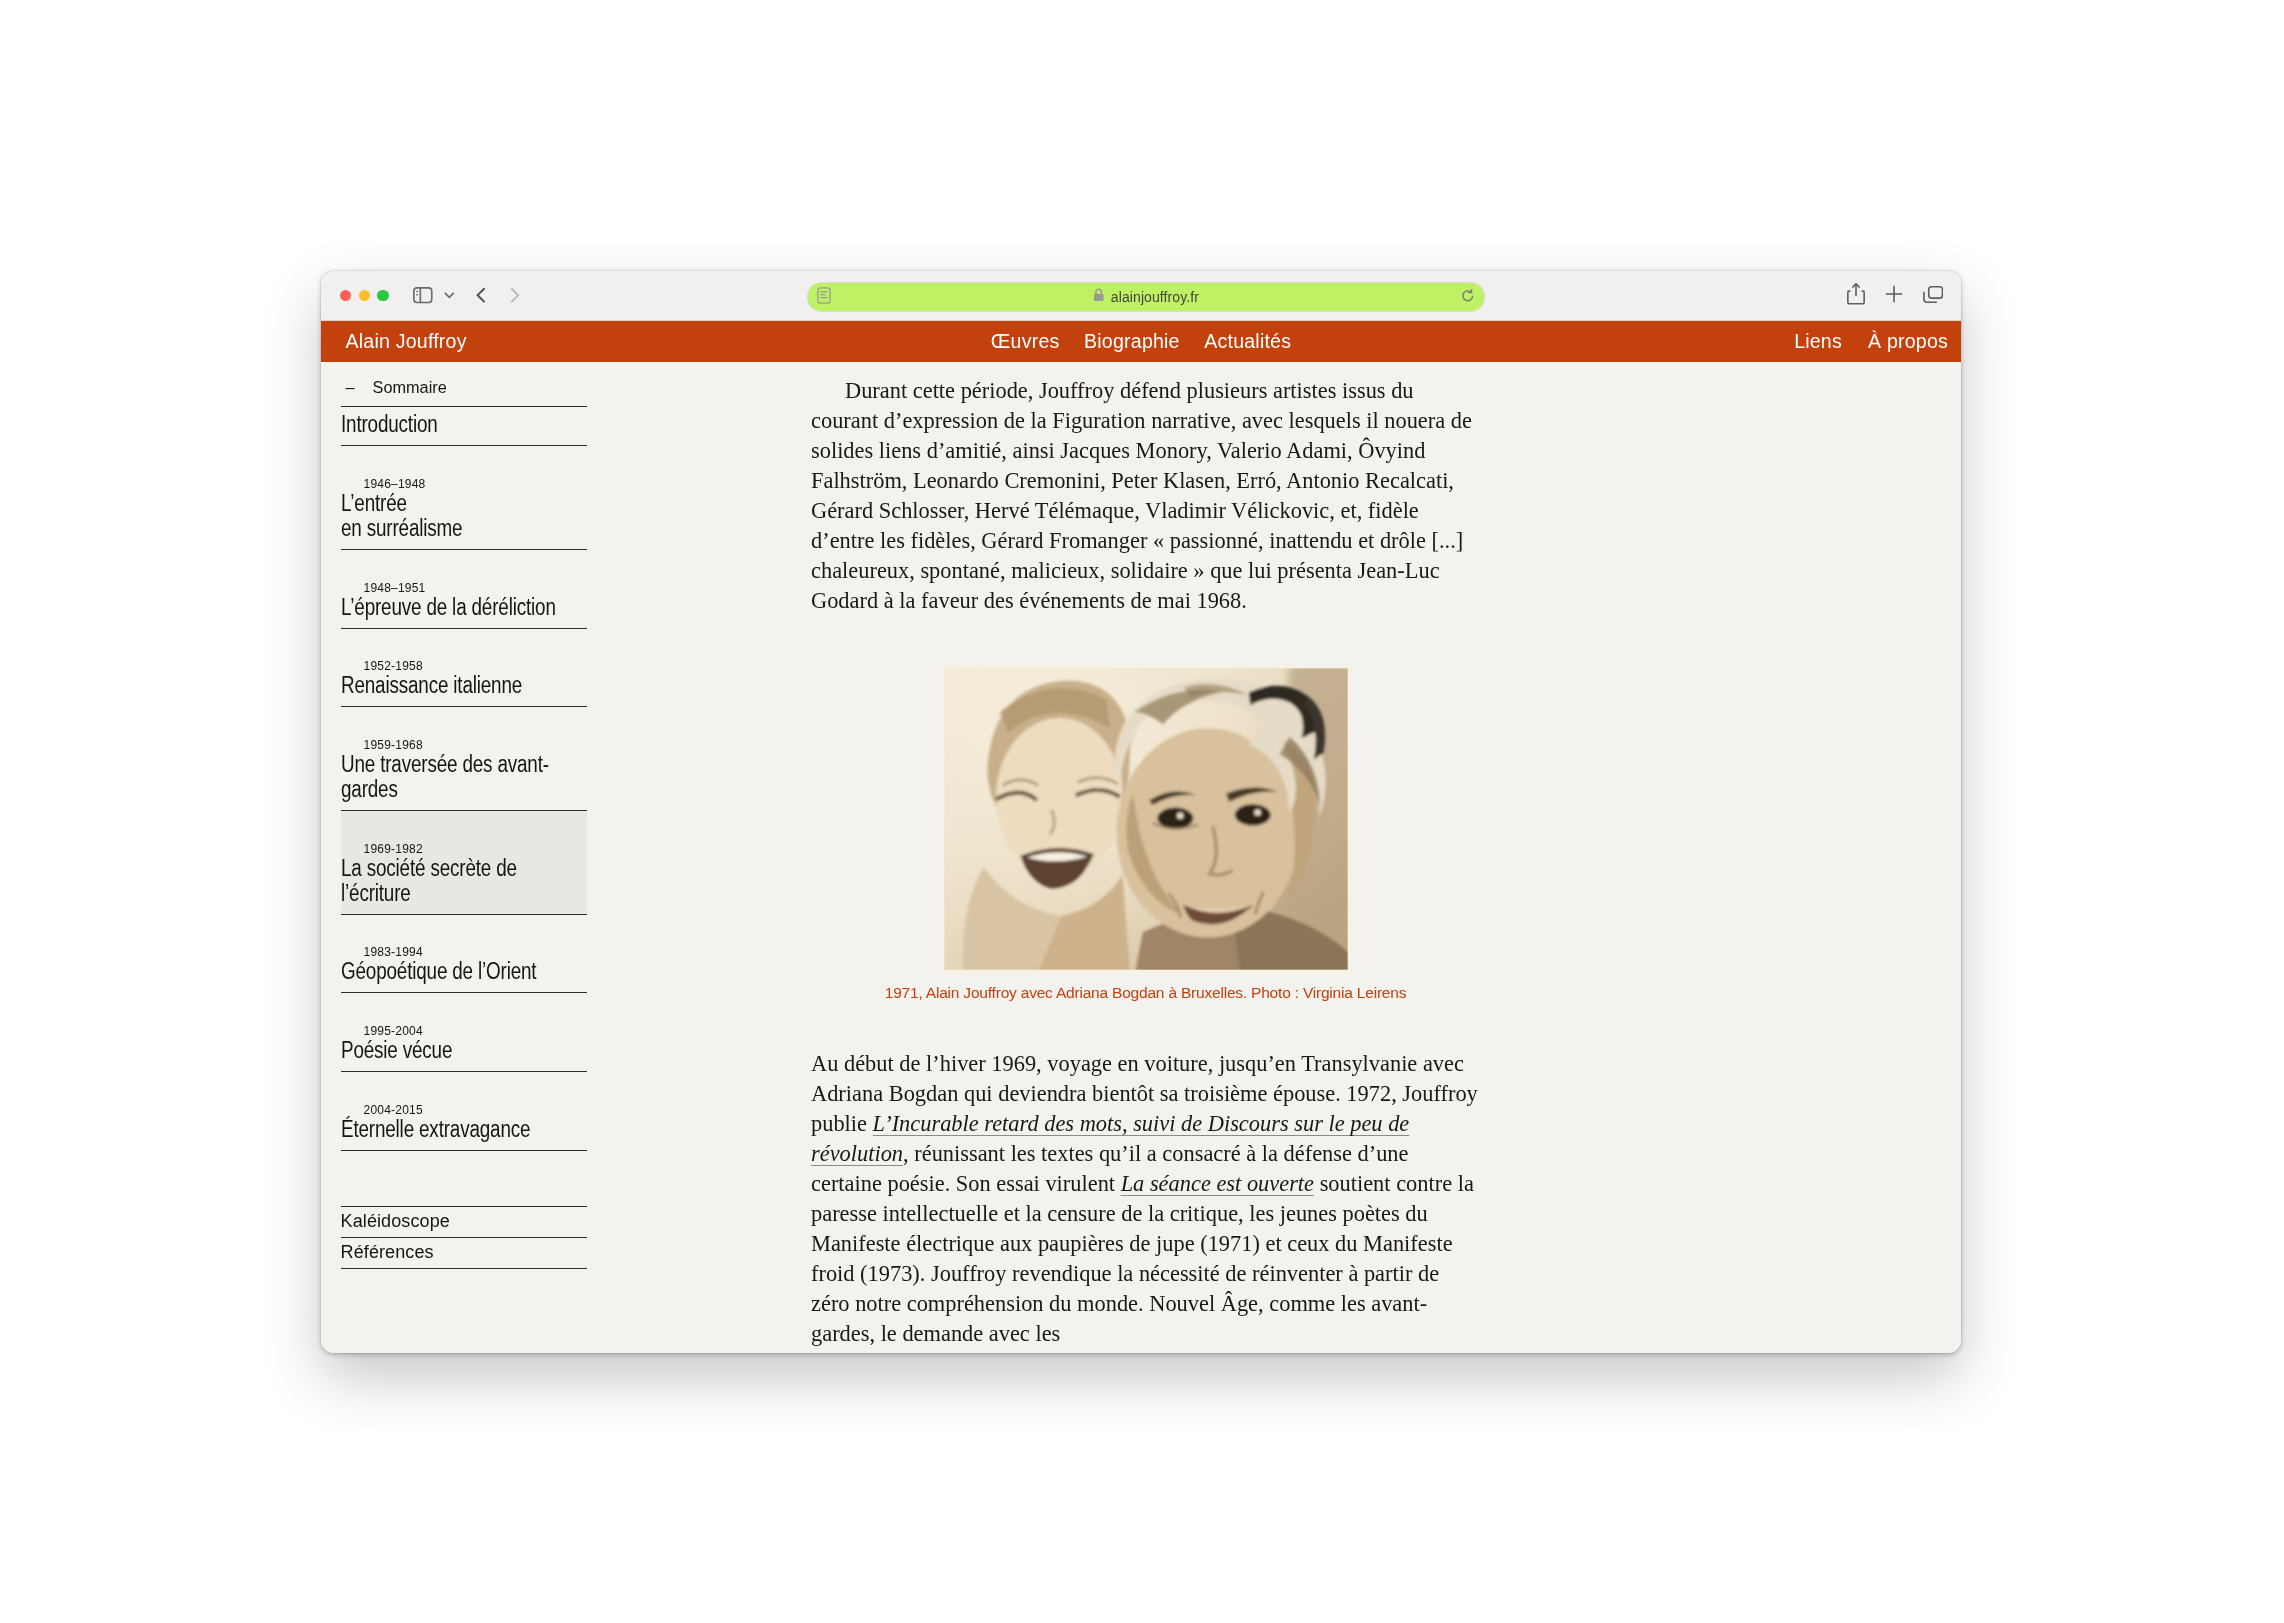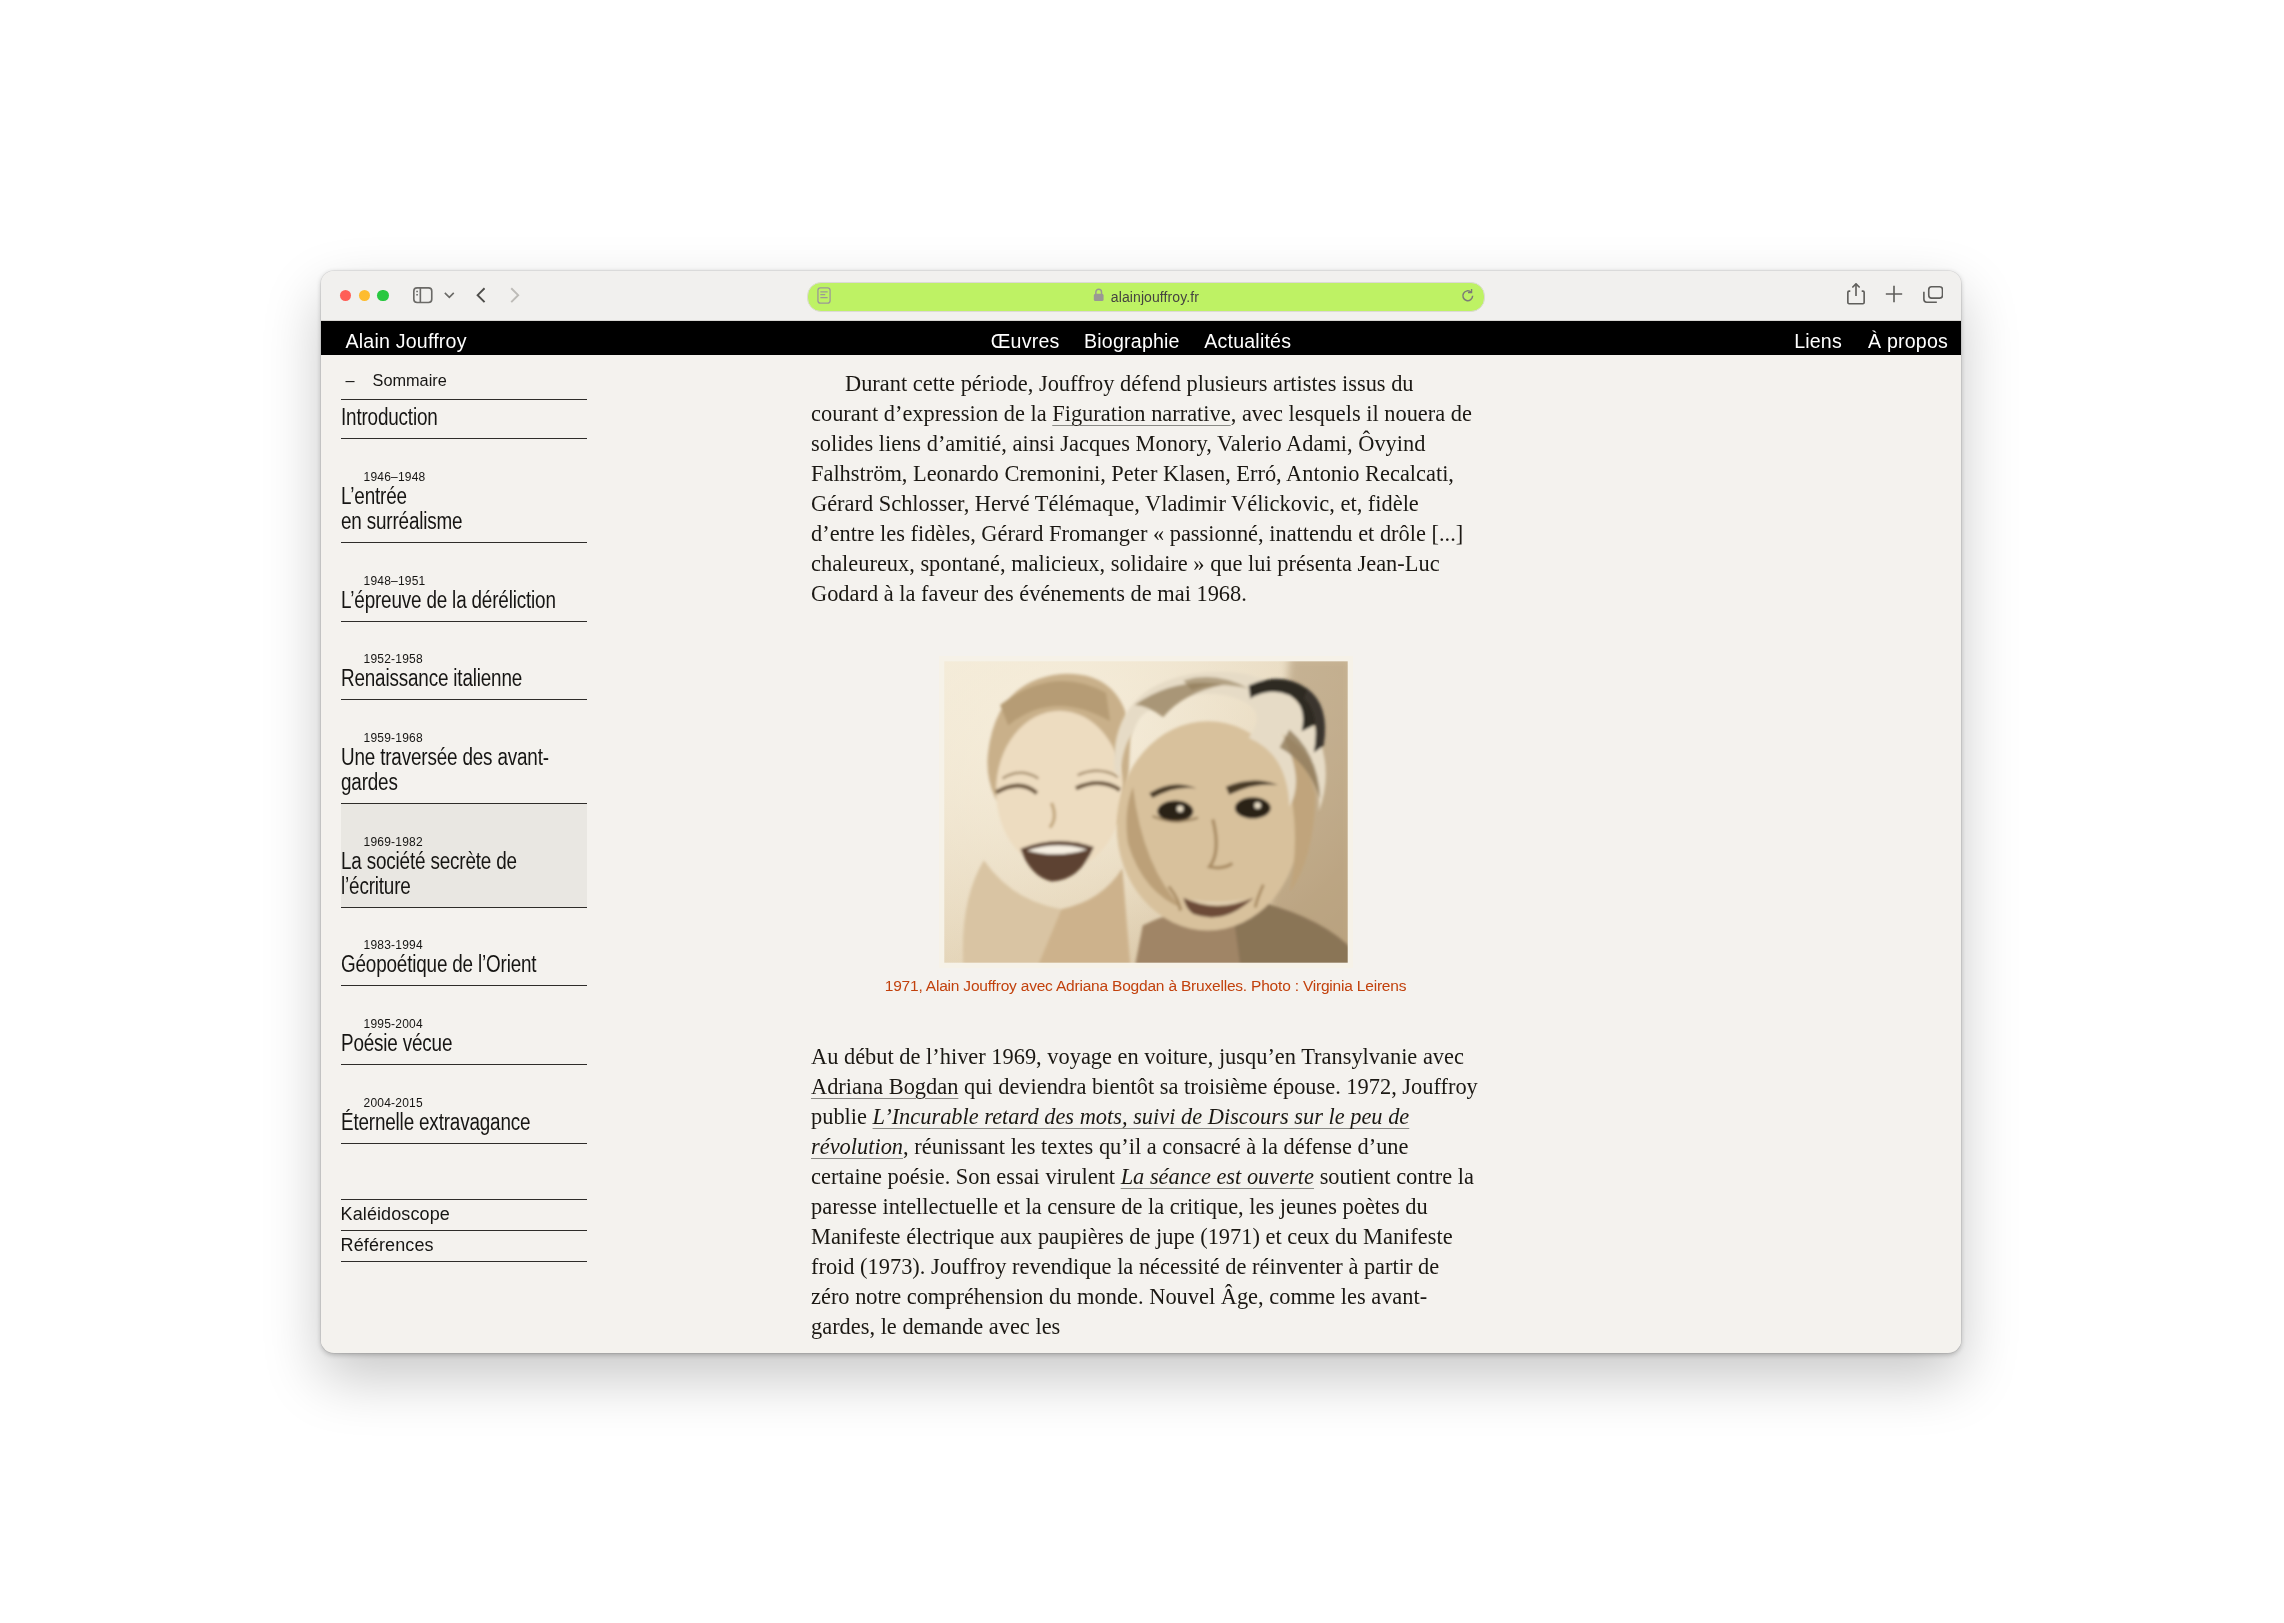--- a/index.html
+++ b/index.html
@@ -21,21 +21,21 @@
   .disabled{color:#bdbbb7;}
   .addressbar{position:absolute;left:486px;top:10.6px;width:676px;height:28px;border-radius:14px;
               background:#bef264;border:0.8px solid #dcdad6;display:flex;align-items:center;justify-content:center;}
   .reader{position:absolute;left:9px;top:4.9px;color:#9b9995;}
   .reload{position:absolute;right:8.2px;top:5.7px;color:#7c7a77;}
   .urlgroup{display:flex;align-items:center;gap:6.5px;color:#454340;font-size:14px;letter-spacing:0.1px;}
   .lock{color:#9a9894;}
   .right-icons{position:absolute;right:18px;top:0;height:49px;display:flex;align-items:center;gap:19.6px;color:#5f5e5b;}
 
   
-  .navbar{position:relative;height:34px;background:#000000;color:#fff;font-size:19.6px;letter-spacing:0.2px;}
+  .navbar{position:relative;height:41px;background:#c2410c;color:#fff;font-size:19.6px;letter-spacing:0.2px;}
   .brand{position:absolute;left:24.5px;top:0;line-height:41px;}
   .nav-center{position:absolute;left:50%;transform:translateX(-50%);top:0;display:flex;gap:24.5px;line-height:41px;}
   .nav-right{position:absolute;right:13px;top:0;display:flex;gap:26px;line-height:41px;}
   .nav-center div,.nav-right div{cursor:default;}
 
   
   .content{position:relative;height:991px;background:#f4f2ee;overflow:hidden;}
 
   
   .sidebar{position:absolute;left:19.6px;top:9.8px;width:246px;color:#161513;}
@@ -48,21 +48,21 @@
                  transform:scaleX(.82);transform-origin:0 50%;}
   .toc-spacer{height:55px;}
   .toc-footer-item{font-size:18px;letter-spacing:0.1px;padding:4.1px 0 4.9px;}
 
   
   .main{position:absolute;left:490px;top:0;width:669px;padding-top:14px;
         font-family:"Liberation Serif",serif;font-size:22.4px;line-height:30px;color:#1b1813;}
   .para{margin:0;}
   .para1{text-indent:34px;}
   .para2{margin-top:46px;}
-  .link{text-decoration:underline;text-decoration-color:#8a8a86;text-underline-offset:4.1px;text-decoration-thickness:0.8px;margin-top:44px;}
+  .link{text-decoration-color:#8a8a86;text-underline-offset:4.1px;text-decoration-thickness:0.8px;margin-top:44px;}
   .ilink{font-style:italic;text-decoration:underline;text-decoration-color:#8a8a86;text-underline-offset:4.1px;text-decoration-thickness:0.8px;}
   .figure{margin-top:47px;}
   .photo{display:block;margin:0 auto;width:414px;height:312px;}
   .caption{margin-top:6.5px;text-align:center;font-family:"Liberation Sans",sans-serif;
            font-size:15.5px;line-height:21px;letter-spacing:-0.2px;color:#c2410c;}
 </style>
 </head>
 <body>
 
 <div class="window">

